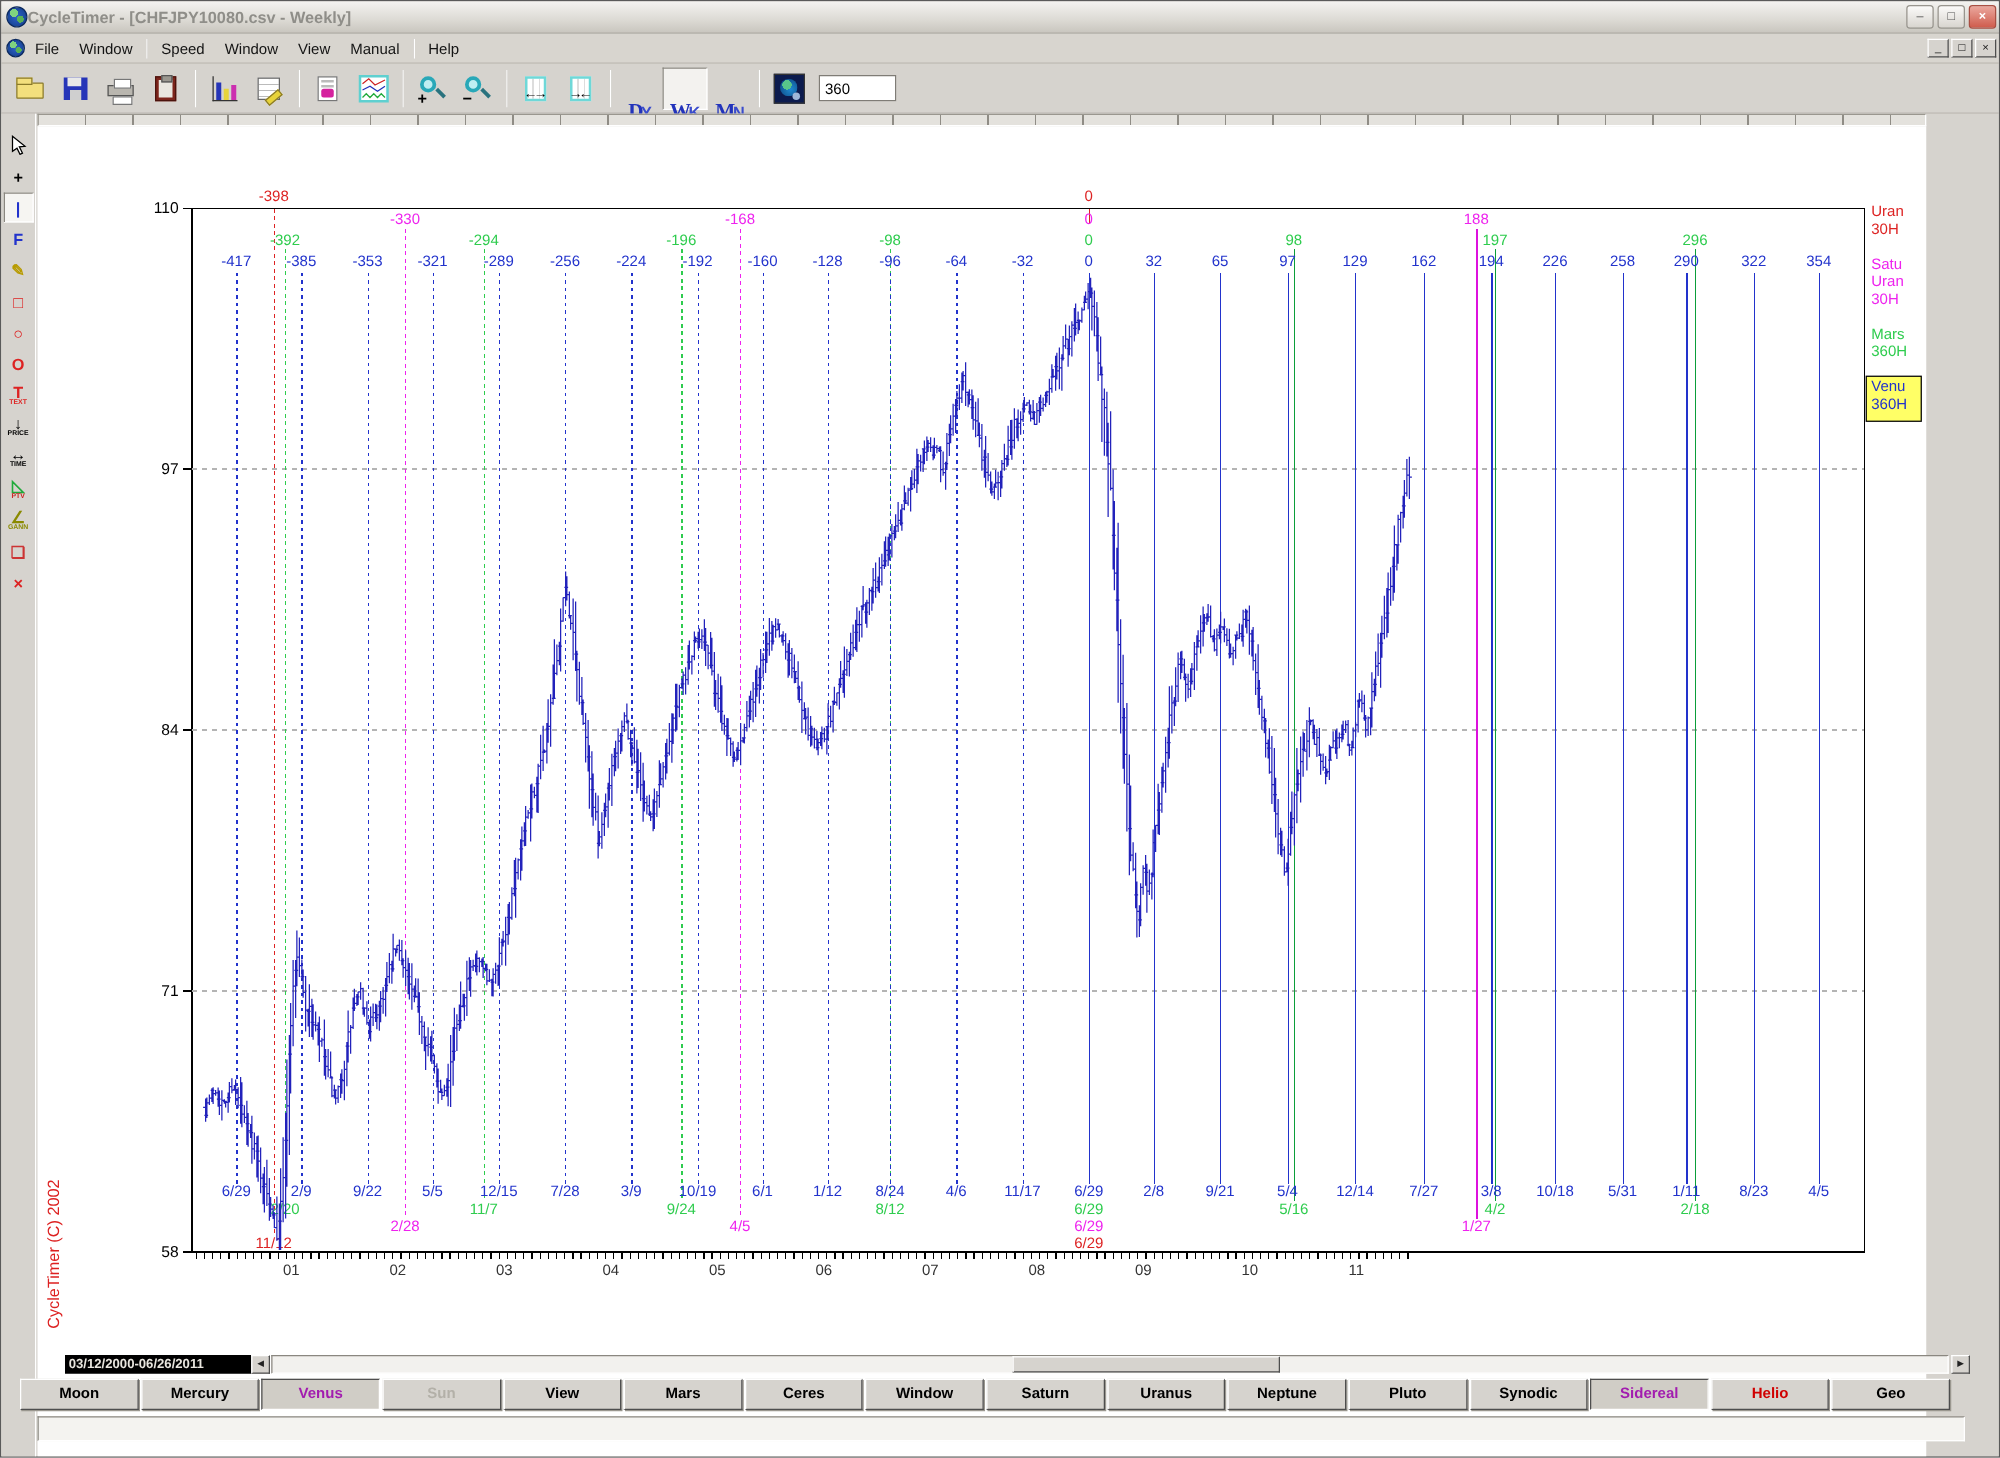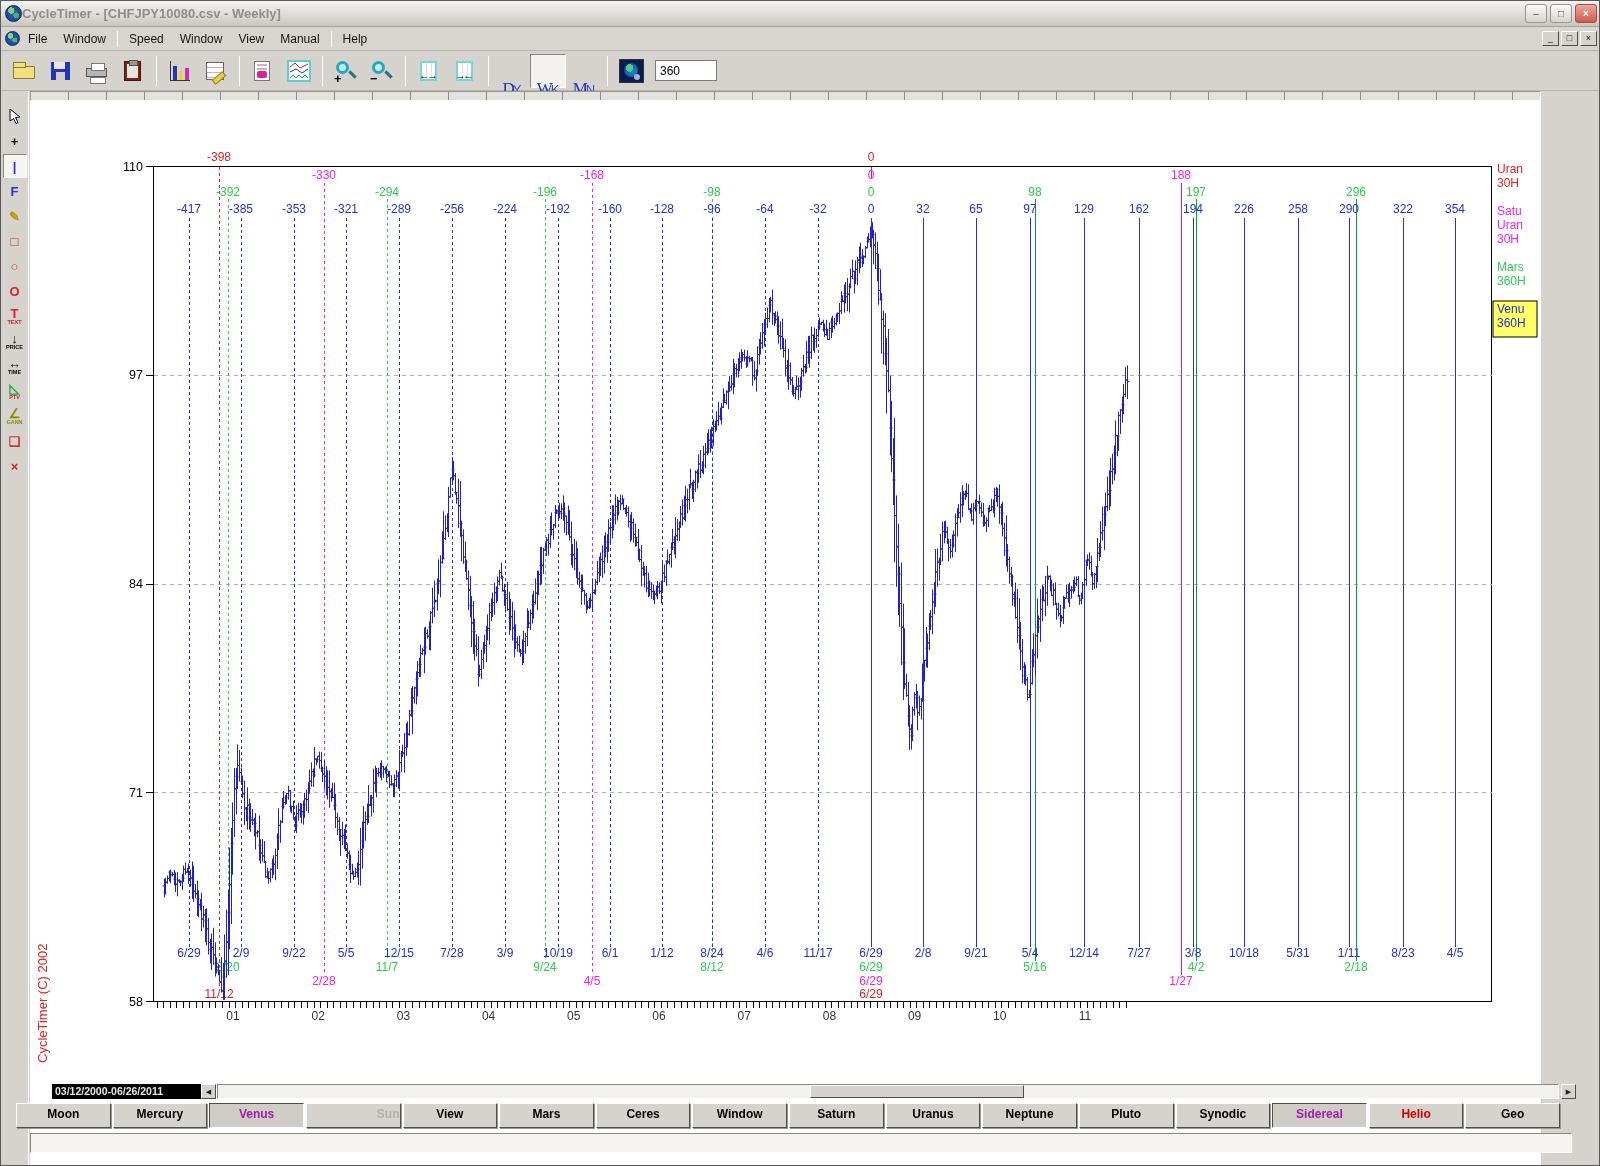--- a/index.html
+++ b/index.html
@@ -27,21 +27,21 @@
   #mdibtns{margin-left:auto;display:flex;}
   .mdibtn{width:17px;height:15px;margin-left:2px;font-size:9px;line-height:13px;text-align:center;
     background:#d6d3ce;border:1px solid;border-color:#fff #4e4e4e #4e4e4e #fff;color:#111;}
   
   #toolbar{position:absolute;left:0;top:50px;width:1600px;height:40px;background:#d6d3ce;
     border-bottom:1px solid #b9b6af;display:flex;align-items:center;padding:0 6px;}
   .tbsep{width:1px;height:30px;background:#a9a69f;border-right:1px solid #fff;margin:0 5px;}
   .tbbtn{width:36px;height:34px;display:flex;align-items:center;justify-content:center;
     position:relative;flex:none;}
   .tbbtn.pressed{background:#f3f2ef;border:1px solid;border-color:#8a8780 #fff #fff #8a8780;}
-  .pletters{font-family:"Liberation Serif",serif;font-weight:normal;color:#2233bb;font-size:17px;margin-top:37px;}
+  .pletters{font-family:"Liberation Serif",serif;font-weight:bold;color:#2233bb;font-size:17px;margin-top:37px;}
   .pletters small{font-size:13px;color:#3a4ccc;margin-left:-2px;}
   .degfield{width:62px;height:21px;border:1px solid #7f7c76;background:#fff;font-size:12px;
     padding:1px 4px;margin-left:6px;}
   
   .ic{position:relative;width:26px;height:24px;}
   .ic-folder{position:absolute;left:1px;top:7px;width:22px;height:13px;background:#f3df7d;
      border:1px solid #8a7a2a;border-radius:1px;}
   .ic-folder:before{content:"";position:absolute;left:-1px;top:-5px;width:11px;height:4px;
      background:#f3df7d;border:1px solid #8a7a2a;}
   .ic-save{position:absolute;left:3px;top:3px;width:19px;height:18px;background:#2635b8;}
@@ -105,21 +105,21 @@
      border:1px solid;border-color:#8a8780 #fff #fff #8a8780;}
   #scrthumb{position:absolute;left:592px;top:0;width:214px;height:13px;background:#d6d3ce;
      border:1px solid;border-color:#fff #4e4e4e #4e4e4e #fff;}
   
   #planetrow{position:absolute;left:14px;top:1012px;width:1546px;height:25px;display:flex;}
   .pbtn{flex:1;margin:0 1px;background:#d6d3ce;border:1px solid;border-color:#fff #4e4e4e #4e4e4e #fff;
      font-size:12px;font-weight:bold;text-align:center;line-height:21px;color:#000;
      box-shadow:1px 1px 0 #9a978f;}
   .pbtn.active{border-color:#4e4e4e #fff #fff #4e4e4e;background:#d0cdc6;color:#a21caf;box-shadow:none;}
   .pbtn.red{color:#d00000;}
-  .pbtn.disabled{color:#b3b0a8;text-align:right;}
+  .pbtn.disabled{color:#b3b0a8;}
   #statusstrip{position:absolute;left:29px;top:1042px;width:1542px;height:20px;background:#f4f3f0;
      border:1px solid;border-color:#8a8780 #fff #fff #8a8780;}
 </style>
 </head>
 <body>
 
 <div id="screen">
 
   <div id="titlebar">
     <span class="globe"></span>

